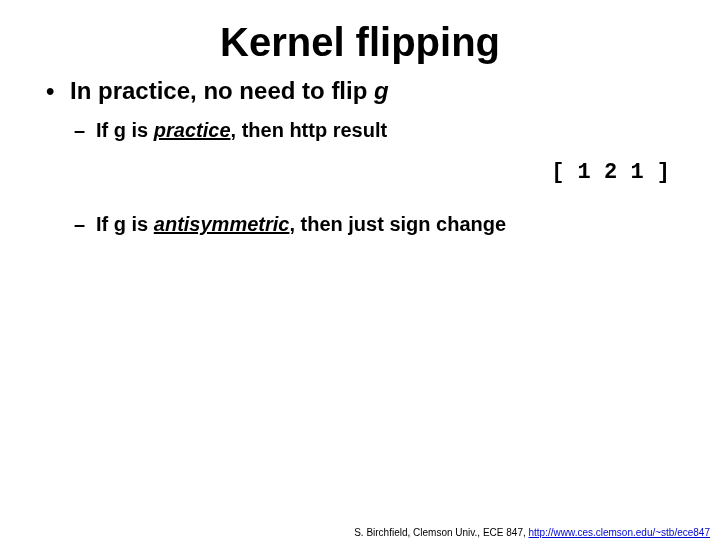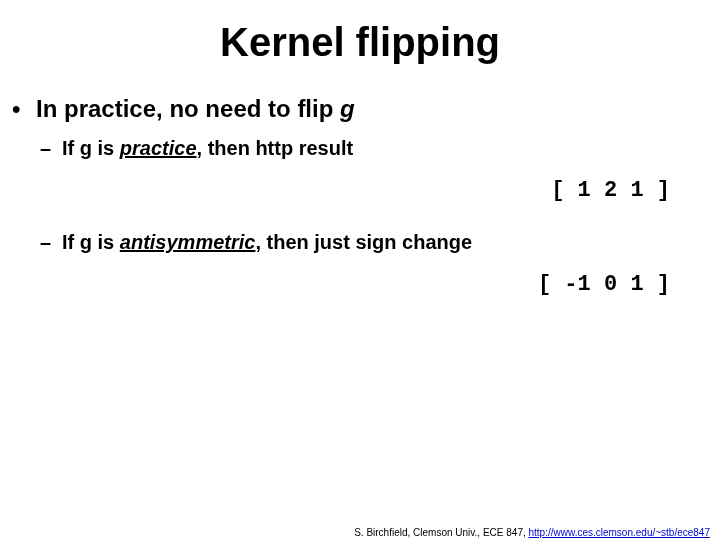--- a/index.html
+++ b/index.html
@@ -1,19 +1,19 @@
 <!DOCTYPE html>
 <html><head>
 <meta charset="utf-8">
 <style>
   * { margin: 0; padding: 0; box-sizing: border-box; }
   html, body { width: 720px; height: 540px; background: #fff; font-family: Arial, Helvetica, sans-serif; color: #000; }
   .slide { width: 720px; height: 540px; position: relative; padding: 20px 0 0 0; }
-  .title { font-size: 40px; font-weight: bold; text-align: center; margin-bottom: 30px; }
-  .content { padding: 0 50px 0 36px; }
+  .title { font-size: 40px; font-weight: bold; text-align: center; margin-bottom: 12px; }
+  .content { padding: 0 50px 0 70px; }
   .b1 { font-size: 24px; font-weight: bold; margin-bottom: 14px; position: relative; }
   .b1::before { content: "•"; position: absolute; left: -24px; top: 0; }
   .b1 .ital { font-style: italic; }
   .b2 { font-size: 20px; font-weight: bold; margin: 0 0 16px 26px; position: relative; }
   .b2::before { content: "–"; position: absolute; left: -22px; top: 0; }
   .b2 .kw { font-style: italic; text-decoration: underline; }
   .code { font-family: "Courier New", Courier, monospace; font-size: 22px; font-weight: bold; text-align: right; margin: 18px 0 28px 0; white-space: pre; }
   .gap { height: 28px; }
   .footer { position: absolute; bottom: 2px; right: 10px; font-size: 10px; color: #000; }
   .footer .link { color: #0007d1; text-decoration: underline; }
@@ -33,21 +33,20 @@
     <div class="b2">
       <span>If g is </span><span class="kw">practice</span><span>, then http result</span>
     </div>
 
     <div class="code">[ 1 2 1 ]</div>
 
     <div class="b2">
       <span>If g is </span><span class="kw">antisymmetric</span><span>, then just sign change</span>
     </div>
 
-    <div class="code">[ -1 0 1 ]</div>
 
     <div class="gap"></div>
 
 
   </div>
 
   <div class="footer">
     <span>S. Birchfield, Clemson Univ., ECE 847, </span><span class="link">http://www.ces.clemson.edu/~stb/ece847</span>
   </div>
 </div>

